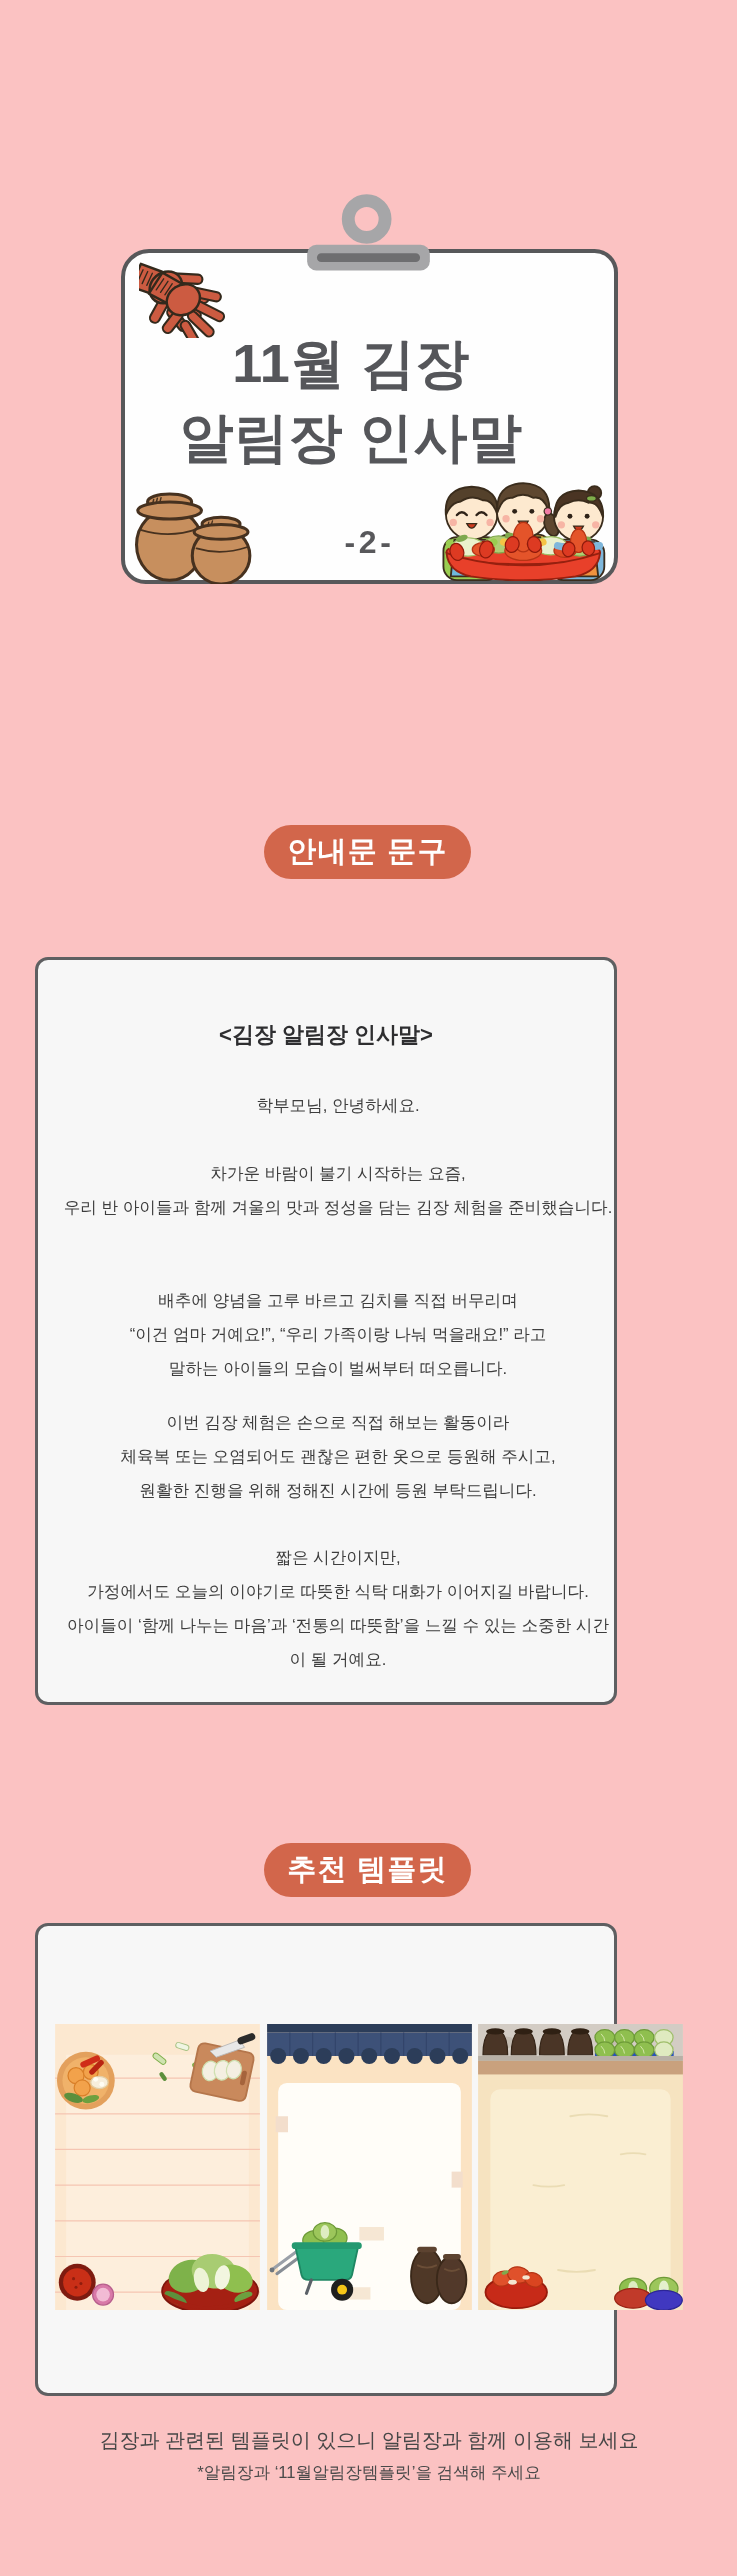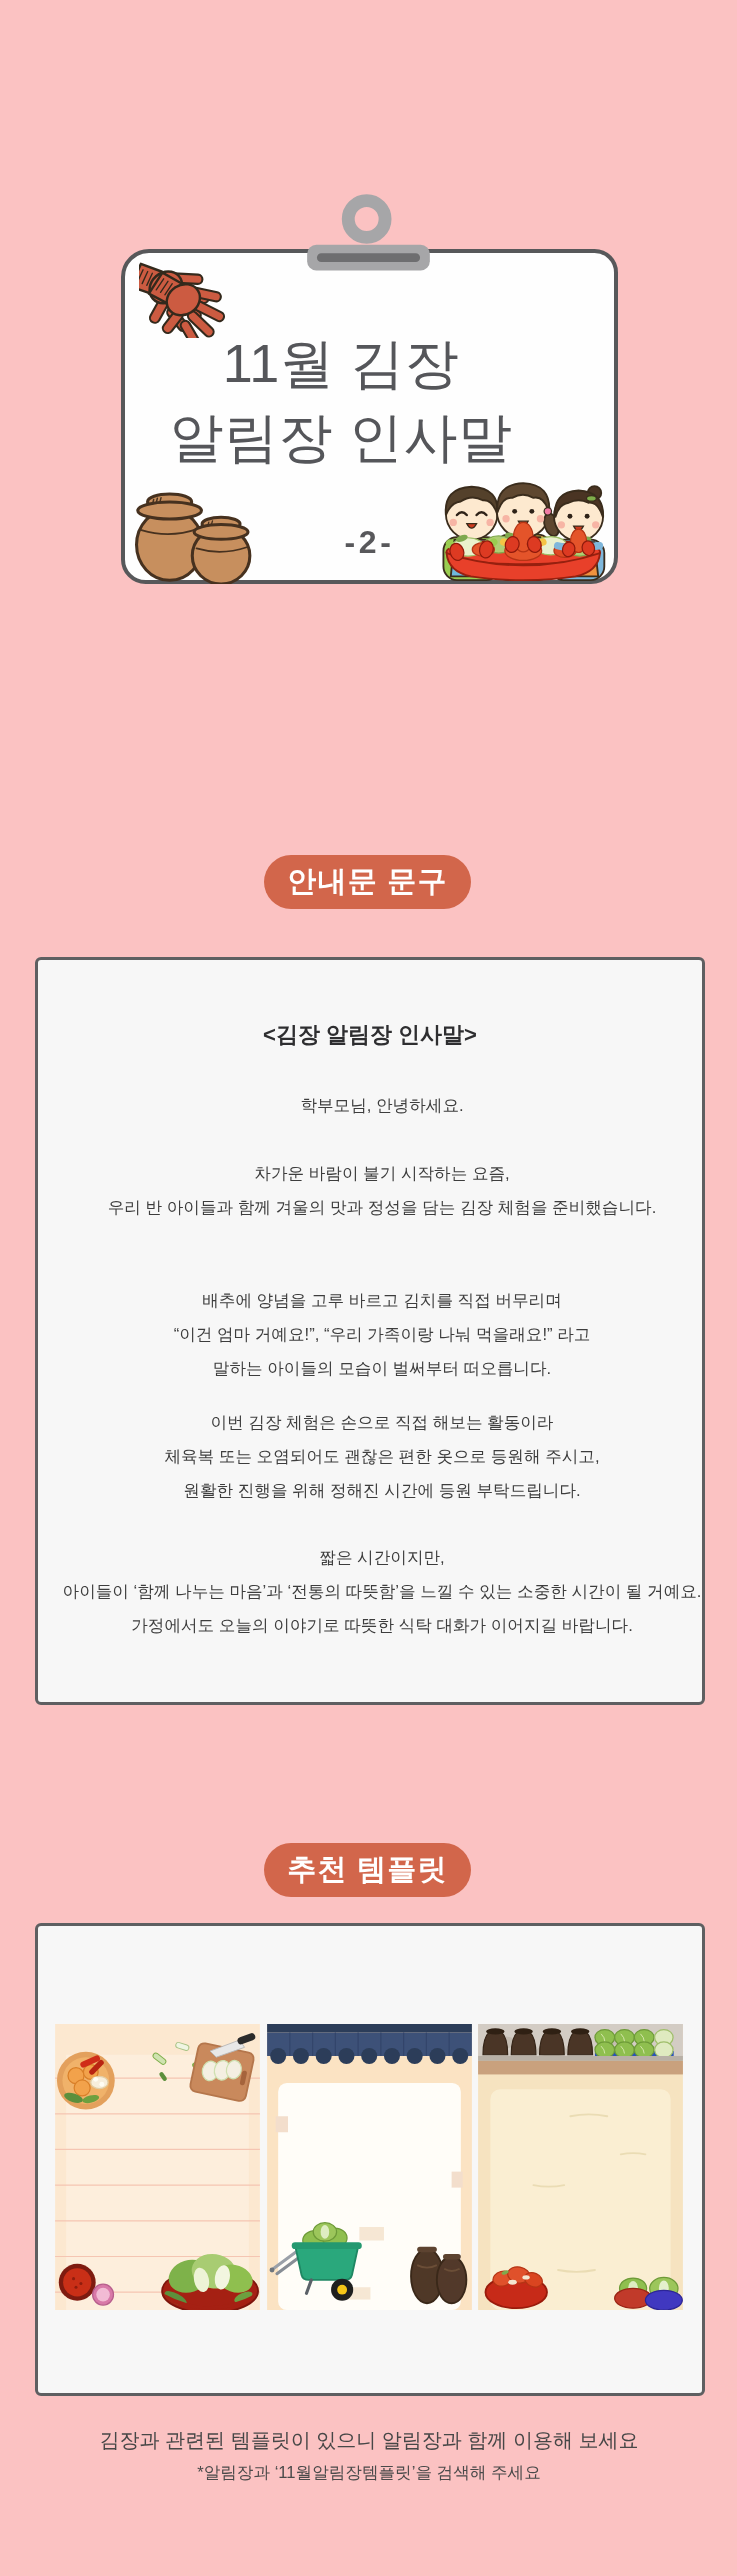--- a/index.html
+++ b/index.html
@@ -13,41 +13,41 @@
   .title-card{
     left:121px;top:249px;width:497px;height:335px;
     background:#FEFEFE;border:4.3px solid #57585A;
     border-radius:28px 23.4px 27px 24.6px;box-sizing:border-box;
   }
   .clip{left:302px;top:192px;width:133px;height:81px;z-index:3;}
   .gloves{left:139px;top:259px;width:101px;height:79px;z-index:2;}
   .jars{left:130px;top:486px;width:127px;height:98px;z-index:2;}
   .children{left:425px;top:478px;width:183px;height:106px;z-index:2;}
   .main-title{
-    left:116px;top:326px;width:450px;text-align:center;
-    font-size:54px;line-height:74px;font-weight:400;color:#55565A;
+    left:126px;top:326px;width:450px;text-align:center;
+    font-size:54px;line-height:74px;font-weight:700;color:#55565A;
     letter-spacing:0.6px;z-index:2;
   }
   .page-num{
     left:121px;top:524px;width:497px;text-align:center;
     font-size:32px;line-height:37px;font-weight:700;color:#58585B;
     letter-spacing:3.7px;z-index:1;
   }
   
   .badge{
     left:264px;width:207px;height:54px;background:#D2664B;border-radius:27px;
     color:#FFFFFF;font-size:29px;font-weight:700;letter-spacing:1.2px;
     display:flex;align-items:center;justify-content:center;
   }
-  .badge.notice{top:825px;margin-top:30px;}
+  .badge.notice{top:825px;}
   .badge.templates{top:1801px;margin-top:42px;}
   
   .big-card{
-    left:35px;width:670px;background:#F7F7F7;
-    border:3.1px solid #5E5F61;border-radius:6px;box-sizing:border-box;text-decoration:underline;
+    left:35px;width:582px;background:#F7F7F7;
+    border:3.1px solid #5E5F61;border-radius:13px;box-sizing:border-box;text-decoration:underline;
   }
   .notice-card{top:957px;height:748px;}
   .template-card{top:1923px;height:473px;}
   .notice-heading{
     left:0;right:0;top:60px;text-align:center;
     font-size:22px;line-height:29.5px;font-weight:700;color:#2E2E30;
   }
   .para{
     left:0;right:0;text-align:center;
     font-size:16.6px;line-height:34px;color:#3D3D3D;padding-left:24px;
@@ -233,22 +233,22 @@
     <div>“이건 엄마 거예요!”, “우리 가족이랑 나눠 먹을래요!” 라고</div>
     <div>말하는 아이들의 모습이 벌써부터 떠오릅니다.</div>
   </div>
   <div class="abs para p4">
     <div>이번 김장 체험은 손으로 직접 해보는 활동이라</div>
     <div>체육복 또는 오염되어도 괜찮은 편한 옷으로 등원해 주시고,</div>
     <div>원활한 진행을 위해 정해진 시간에 등원 부탁드립니다.</div>
   </div>
   <div class="abs para p5">
     <div>짧은 시간이지만,</div>
+    <div>가정에서도 오늘의 이야기로 따뜻한 식탁 대화가 이어지길 바랍니다.</div>
     <div>아이들이 ‘함께 나누는 마음’과 ‘전통의 따뜻함’을 느낄 수 있는 소중한 시간이 될 거예요.</div>
-    <div>가정에서도 오늘의 이야기로 따뜻한 식탁 대화가 이어지길 바랍니다.</div>
   </div>
 </div>
 
 <div class="abs badge templates">
   <span>추천 템플릿</span>
 </div>
 
 <div class="abs big-card template-card">
 
   <div class="abs thumb t1">

